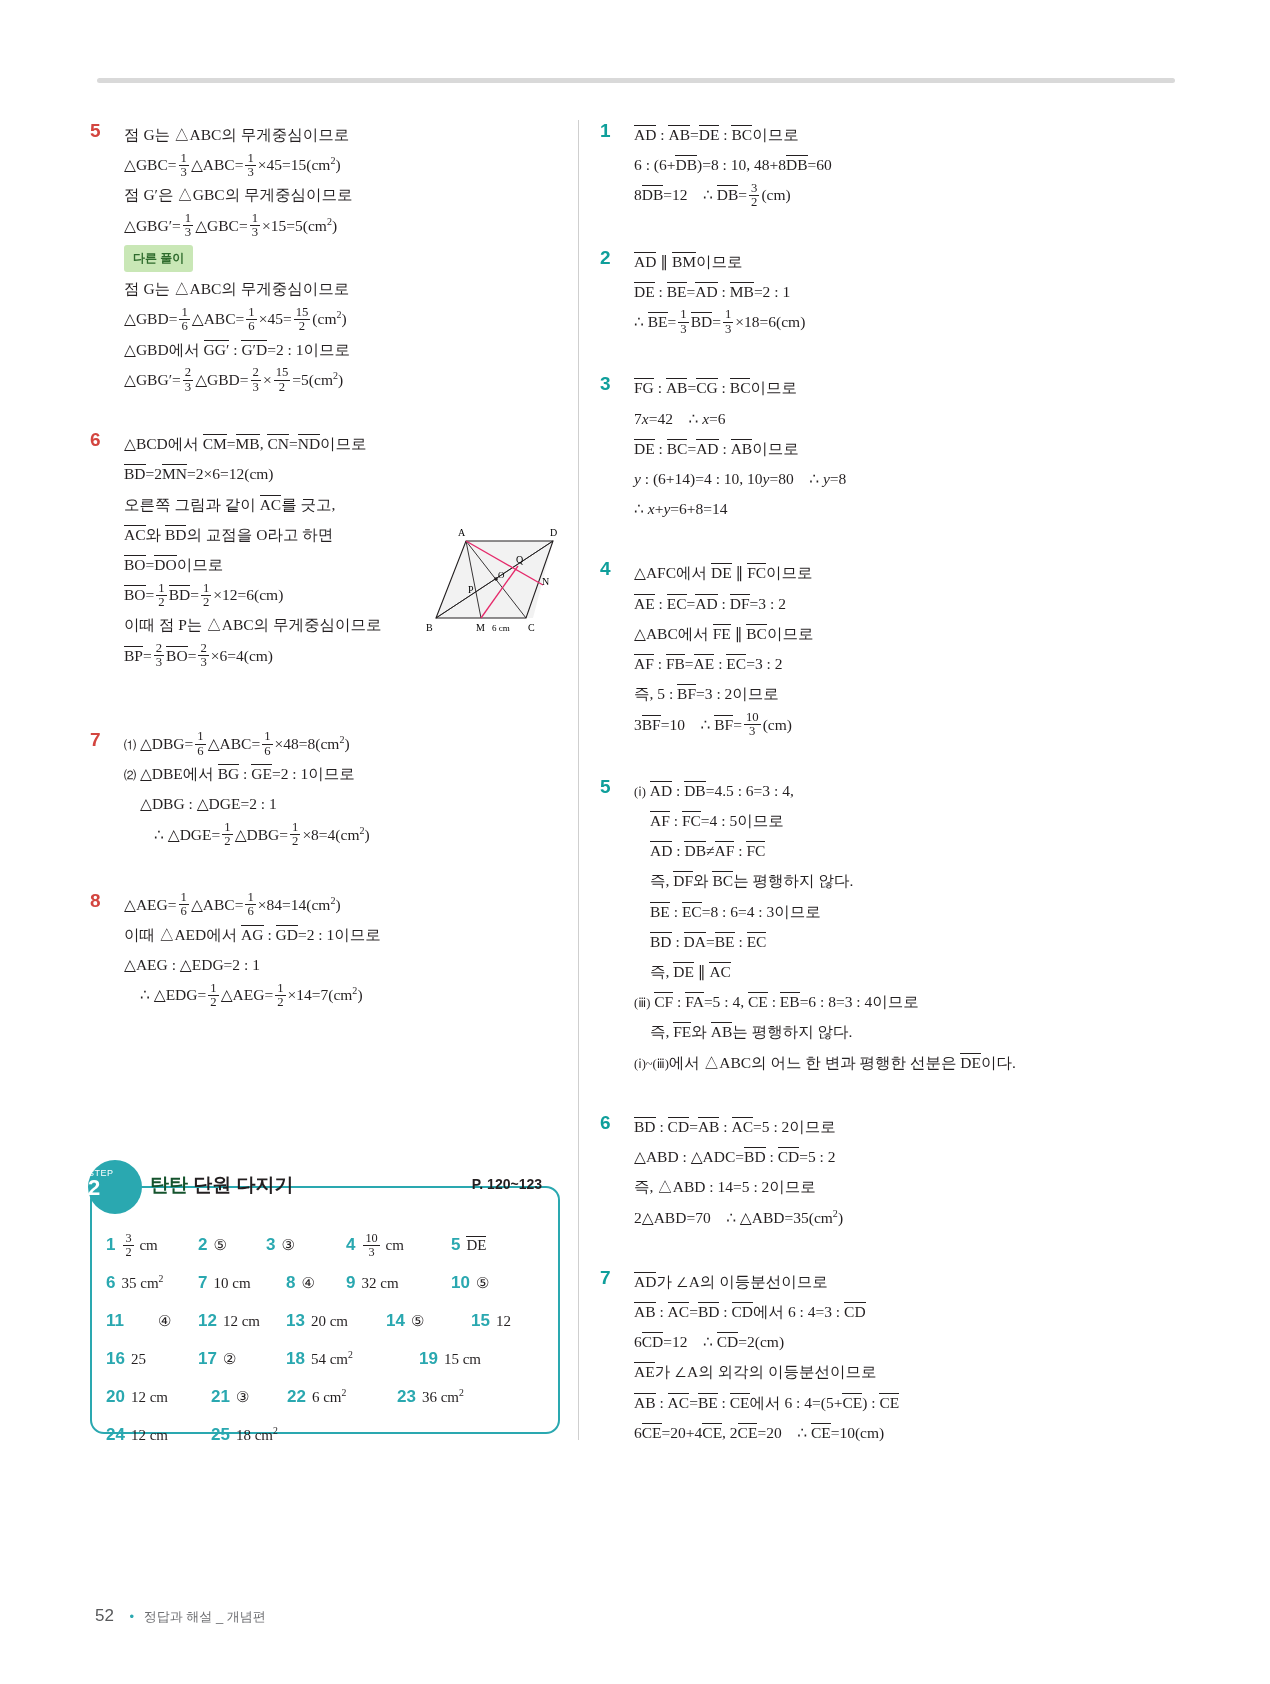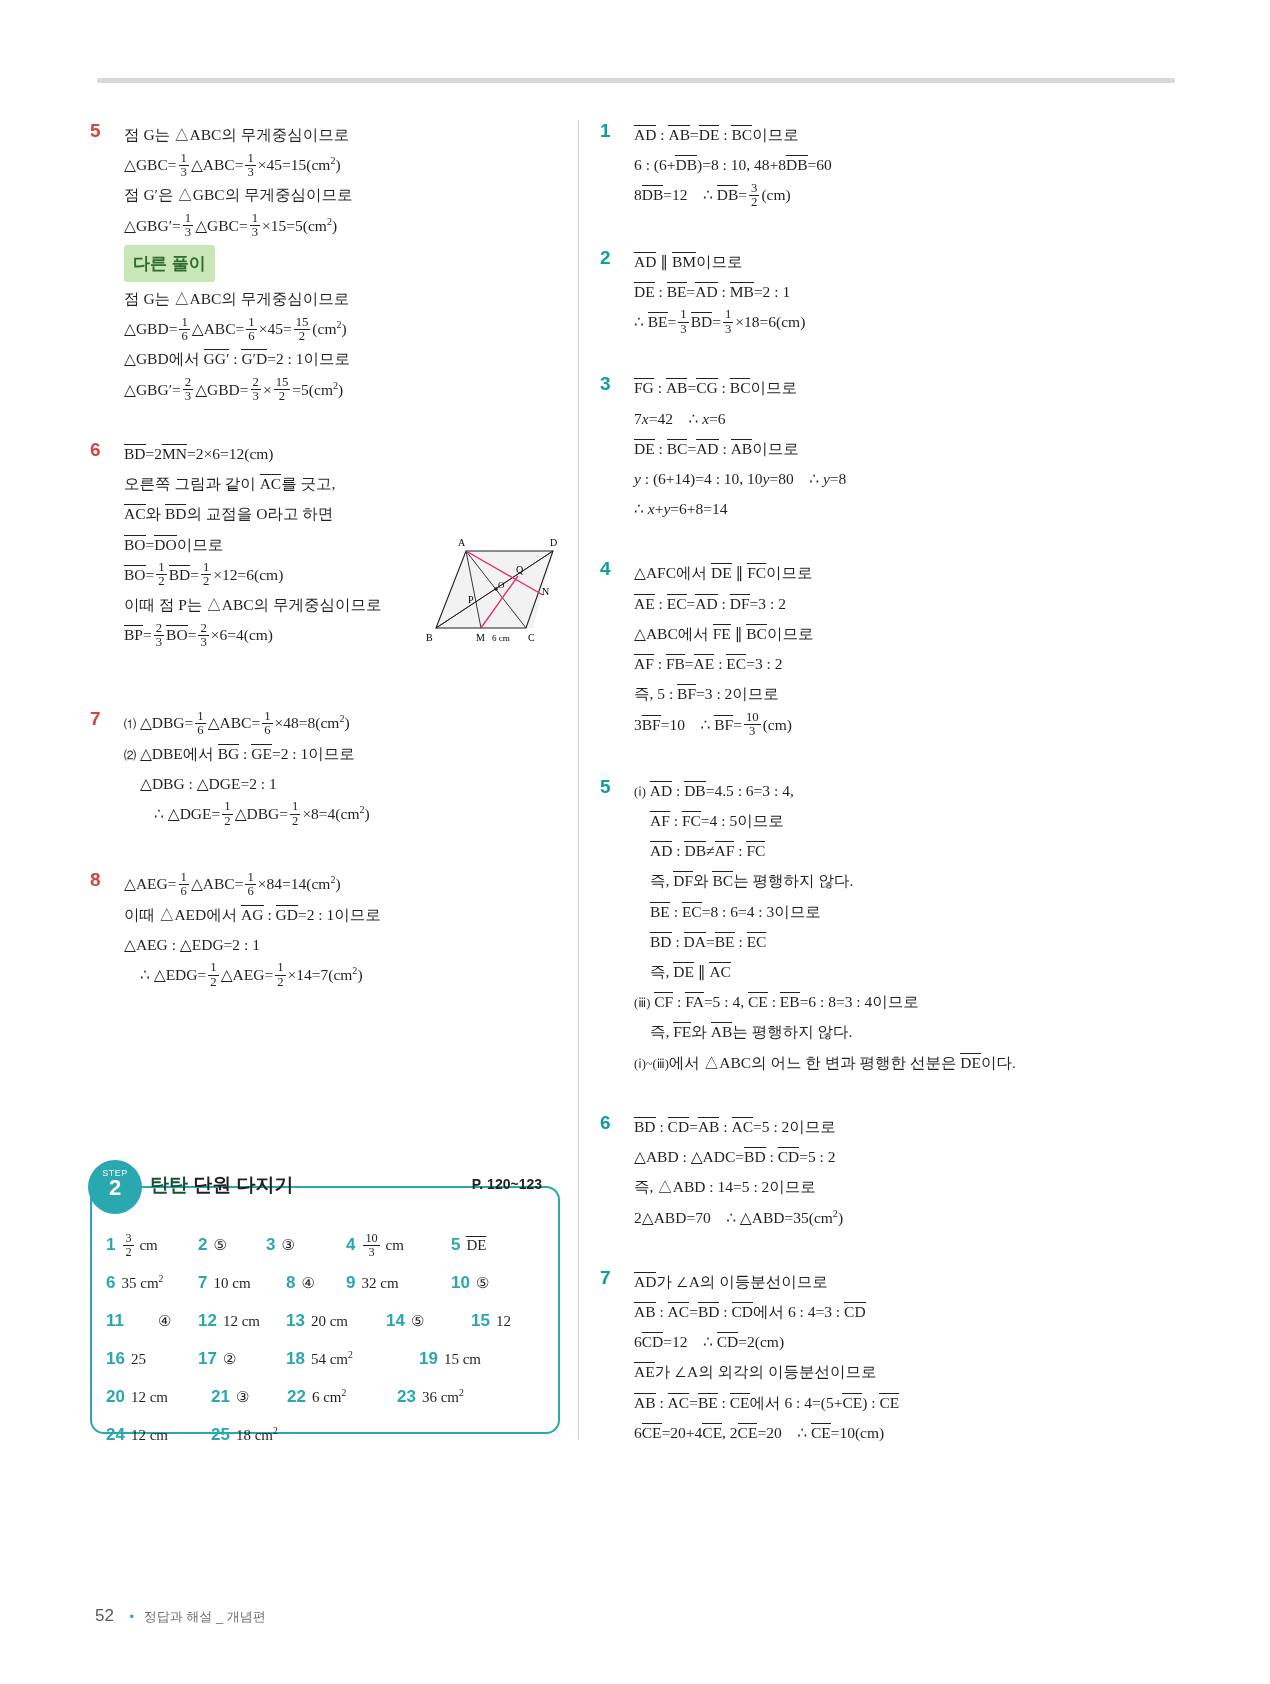--- a/index.html
+++ b/index.html
@@ -30,36 +30,36 @@
   .indent2{padding-left:30px;}
 
   
   .frac{display:inline-block;vertical-align:-0.45em;text-align:center;margin:0 2px;font-size:0.82em;line-height:1.05;}
   .frac .n{display:block;padding:0 2px;}
   .frac .d{display:block;padding:0 2px;border-top:1px solid #231f20;}
   .ovl{border-top:1px solid #231f20;padding-top:0px;display:inline-block;line-height:1.15;}
   sup{font-size:0.65em;vertical-align:super;}
 
   .tag{
-    display:inline-block;background:#c9e7b6;color:#2e6b2c;font-size:17px;
+    display:inline-block;background:#c9e7b6;color:#2e6b2c;font-size:12px;
     padding:2px 9px;border-radius:3px;font-family:"Liberation Sans",sans-serif;
     font-weight:bold;margin:4px 0 2px 0;
   }
 
   
   .figwrap{position:absolute;right:-8px;top:94px;width:150px;height:120px;}
 
   
   .stepbox{
     position:absolute;left:90px;top:1186px;width:466px;height:244px;
     border:2px solid #2aa8b0;border-radius:14px;background:#fff;
   }
   .step-badge{
     position:absolute;left:-4px;top:-28px;width:54px;height:54px;border-radius:50%;
-    background:#2aa8b0;color:#fff;text-align:center;font-family:"Liberation Sans",sans-serif;
+    background:#2aa8b0;color:#fff;text-align:left;font-family:"Liberation Sans",sans-serif;
   }
   .step-badge .s{display:block;font-size:9px;margin-top:8px;letter-spacing:0.5px;}
   .step-badge .n2{display:block;font-size:22px;font-weight:bold;line-height:0.95;}
   .step-title{position:absolute;left:58px;top:-16px;font-size:19px;font-family:"Liberation Sans",sans-serif;}
   .step-title .hl{color:#14532d;font-weight:bold;}
   .step-title .bk{color:#231f20;font-weight:bold;margin-top:32px;}
   .step-page{position:absolute;right:16px;top:-12px;font-size:14px;font-weight:bold;font-family:"Liberation Sans",sans-serif;color:#231f20;}
   .ansgrid{position:absolute;left:14px;top:38px;right:10px;font-size:15px;}
   .arow{display:flex;align-items:center;height:38px;}
   .acell{display:flex;align-items:baseline;}
@@ -91,20 +91,21 @@
         <div class="line">점 G는 △ABC의 무게중심이므로</div>
         <div class="line">△GBD=<span class="frac"><span class="n">1</span><span class="d">6</span></span>△ABC=<span class="frac"><span class="n">1</span><span class="d">6</span></span>×45=<span class="frac"><span class="n">15</span><span class="d">2</span></span>(cm<sup>2</sup>)</div>
         <div class="line">△GBD에서 <span class="ovl">GG′</span> : <span class="ovl">G′D</span>=2 : 1이므로</div>
         <div class="line">△GBG′=<span class="frac"><span class="n">2</span><span class="d">3</span></span>△GBD=<span class="frac"><span class="n">2</span><span class="d">3</span></span>×<span class="frac"><span class="n">15</span><span class="d">2</span></span>=5(cm<sup>2</sup>)</div>
       </div>
     </div>
 
     <div class="item" style="margin-top:34px;">
       <div class="num">6</div>
       <div class="body">
+        <div class="line">△BCD에서 <span class="ovl">CM</span>=<span class="ovl">MB</span>, <span class="ovl">CN</span>=<span class="ovl">ND</span>이므로</div>
         <div class="line"><span class="ovl">BD</span>=2<span class="ovl">MN</span>=2×6=12(cm)</div>
         <div class="line">오른쪽 그림과 같이 <span class="ovl">AC</span>를 긋고,</div>
         <div class="line"><span class="ovl">AC</span>와 <span class="ovl">BD</span>의 교점을 O라고 하면</div>
         <div class="line"><span class="ovl">BO</span>=<span class="ovl">DO</span>이므로</div>
         <div class="line"><span class="ovl">BO</span>=<span class="frac"><span class="n">1</span><span class="d">2</span></span><span class="ovl">BD</span>=<span class="frac"><span class="n">1</span><span class="d">2</span></span>×12=6(cm)</div>
         <div class="line">이때 점 P는 △ABC의 무게중심이므로</div>
         <div class="line"><span class="ovl">BP</span>=<span class="frac"><span class="n">2</span><span class="d">3</span></span><span class="ovl">BO</span>=<span class="frac"><span class="n">2</span><span class="d">3</span></span>×6=4(cm)</div>
       </div>
 
       <div class="figwrap">

